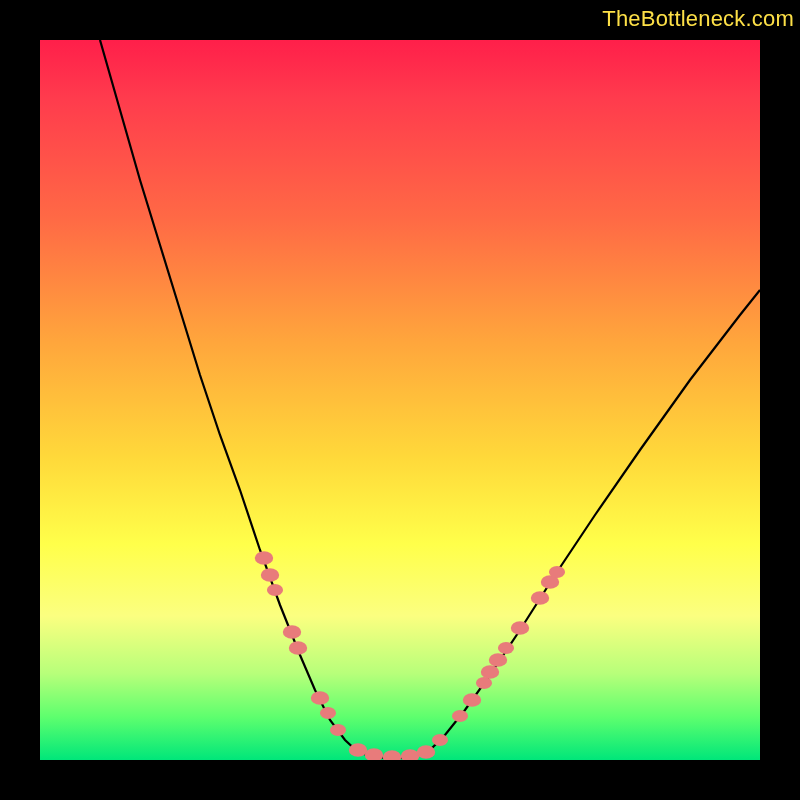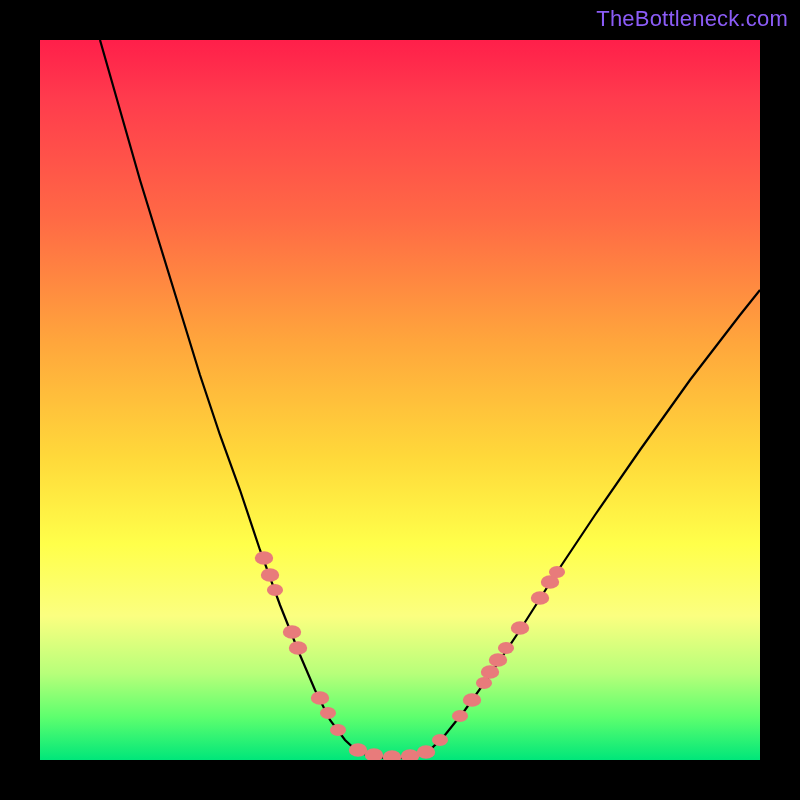--- a/index.html
+++ b/index.html
@@ -35,23 +35,23 @@
       #ffd93a 58%,
       #ffff4a 70%,
       #fbff80 80%,
       #b7ff7a 88%,
       #5eff6e 94%,
       #00e67a 100%
     );
   }
   .watermark {
     position: absolute;
-    right: 12px;
+    right: 6px;
     top: 6px;
-    color: #8b5cf6;
+    color: #fde047;
     font-size: 22px;
     font-weight: 500;
     letter-spacing: 0.2px;
     z-index: 5;
   }
   svg.curve {
     position: absolute;
     left: 0;
     top: 0;
     width: 100%;

